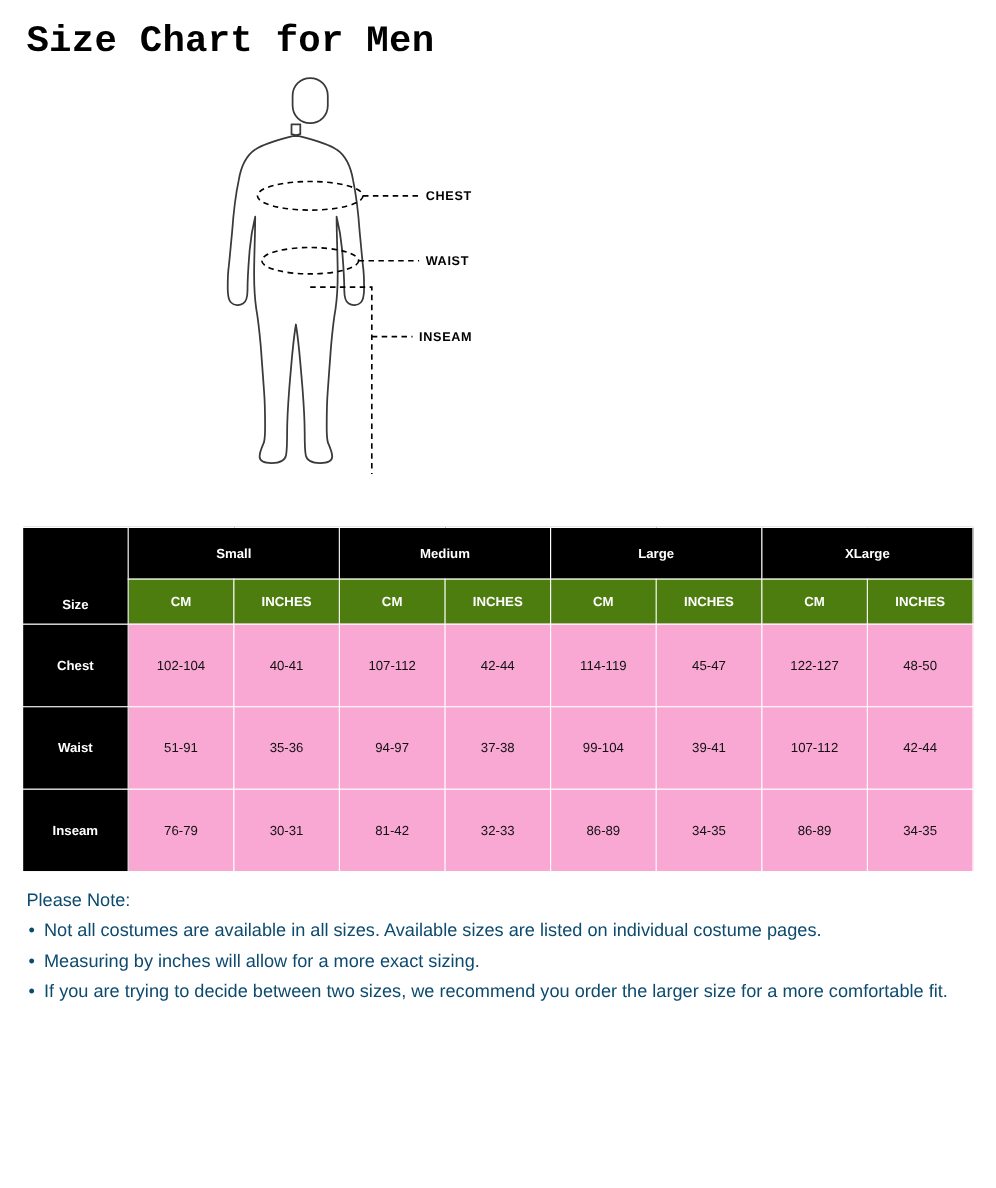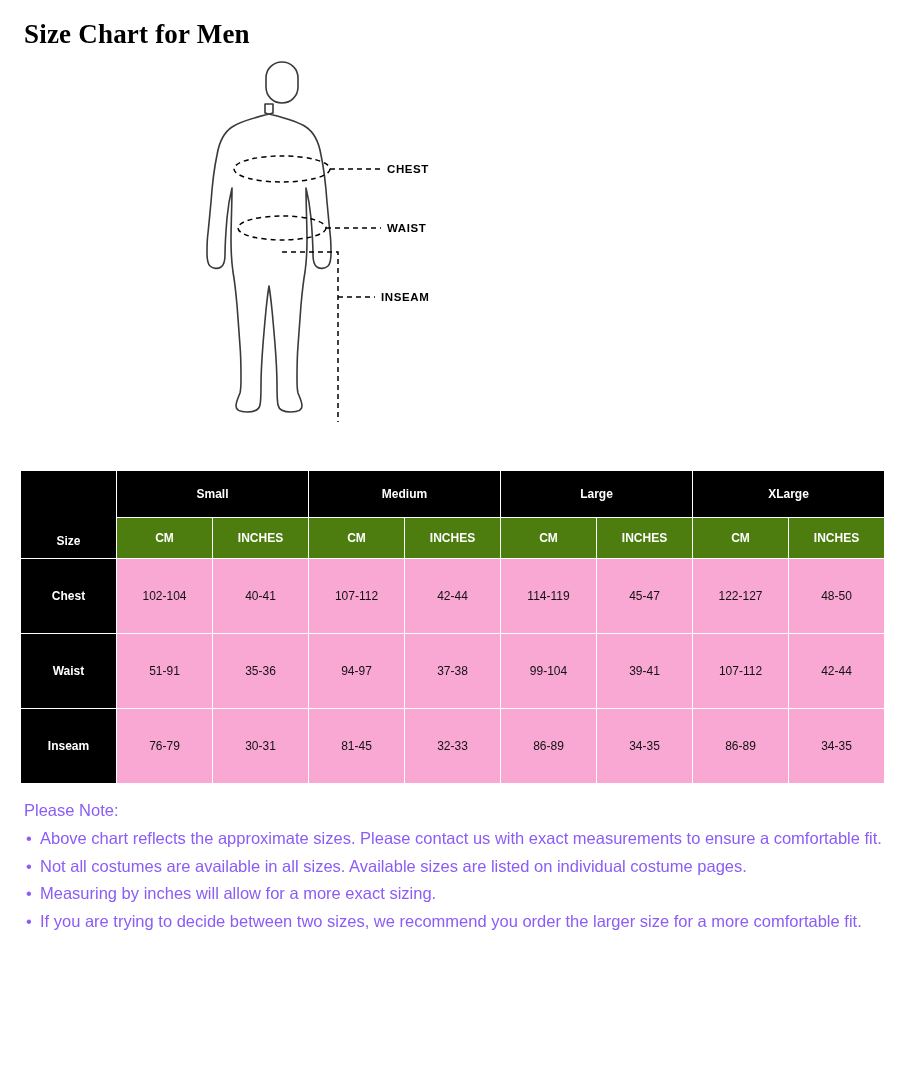--- a/index.html
+++ b/index.html
@@ -16,22 +16,22 @@
     overflow: hidden;
   }
   .page {
     width: 905px;
     height: 1080px;
     position: relative;
     box-sizing: border-box;
     padding: 0 20px;
   }
   .title {
-    font-family: Liberation Serif, serif;
-    font-size: 27px;
+    font-family: Liberation Mono, monospace;
+    font-size: 34px;
     font-weight: bold;
     letter-spacing: 0.2px;
     margin: 18px 0 0 4px;
     line-height: 1.2;
   }
   .figure-wrap {
     width: 100%;
     height: 410px;
     display: flex;
     justify-content: center;
@@ -87,21 +87,21 @@
     font-weight: bold;
     font-size: 16px;
     vertical-align: bottom;
     padding-bottom: 10px;
     margin-top: 38px;
   }
   .notes {
     margin: 14px 0 0 4px;
     font-size: 16.5px;
     line-height: 1.55;
-    color: #8b5cf6;
+    color: #0c4a6e;
   }
   .notes .note-head {
     margin-bottom: 2px;
   }
   .notes ul {
     list-style: none;
     margin: 0;
     padding: 0;
   }
   .notes li {
@@ -196,33 +196,32 @@
         <td class="cell-val">99-104</td>
         <td class="cell-val">39-41</td>
         <td class="cell-val">107-112</td>
         <td class="cell-val">42-44</td>
       </tr>
 
       <tr>
         <td class="row-label">Inseam</td>
         <td class="cell-val">76-79</td>
         <td class="cell-val">30-31</td>
-        <td class="cell-val">81-45</td>
+        <td class="cell-val">81-42</td>
         <td class="cell-val">32-33</td>
         <td class="cell-val">86-89</td>
         <td class="cell-val">34-35</td>
         <td class="cell-val">86-89</td>
         <td class="cell-val">34-35</td>
       </tr>
     </tbody>
   </table>
 
   <div class="notes">
     <div class="note-head">Please Note:</div>
     <ul>
-      <li>Above chart reflects the approximate sizes. Please contact us with exact measurements to ensure a comfortable fit.</li>
       <li>Not all costumes are available in all sizes. Available sizes are listed on individual costume pages.</li>
       <li>Measuring by inches will allow for a more exact sizing.</li>
       <li>If you are trying to decide between two sizes, we recommend you order the larger size for a more comfortable fit.</li>
     </ul>
   </div>
 
 </div>
 
 </body></html>

